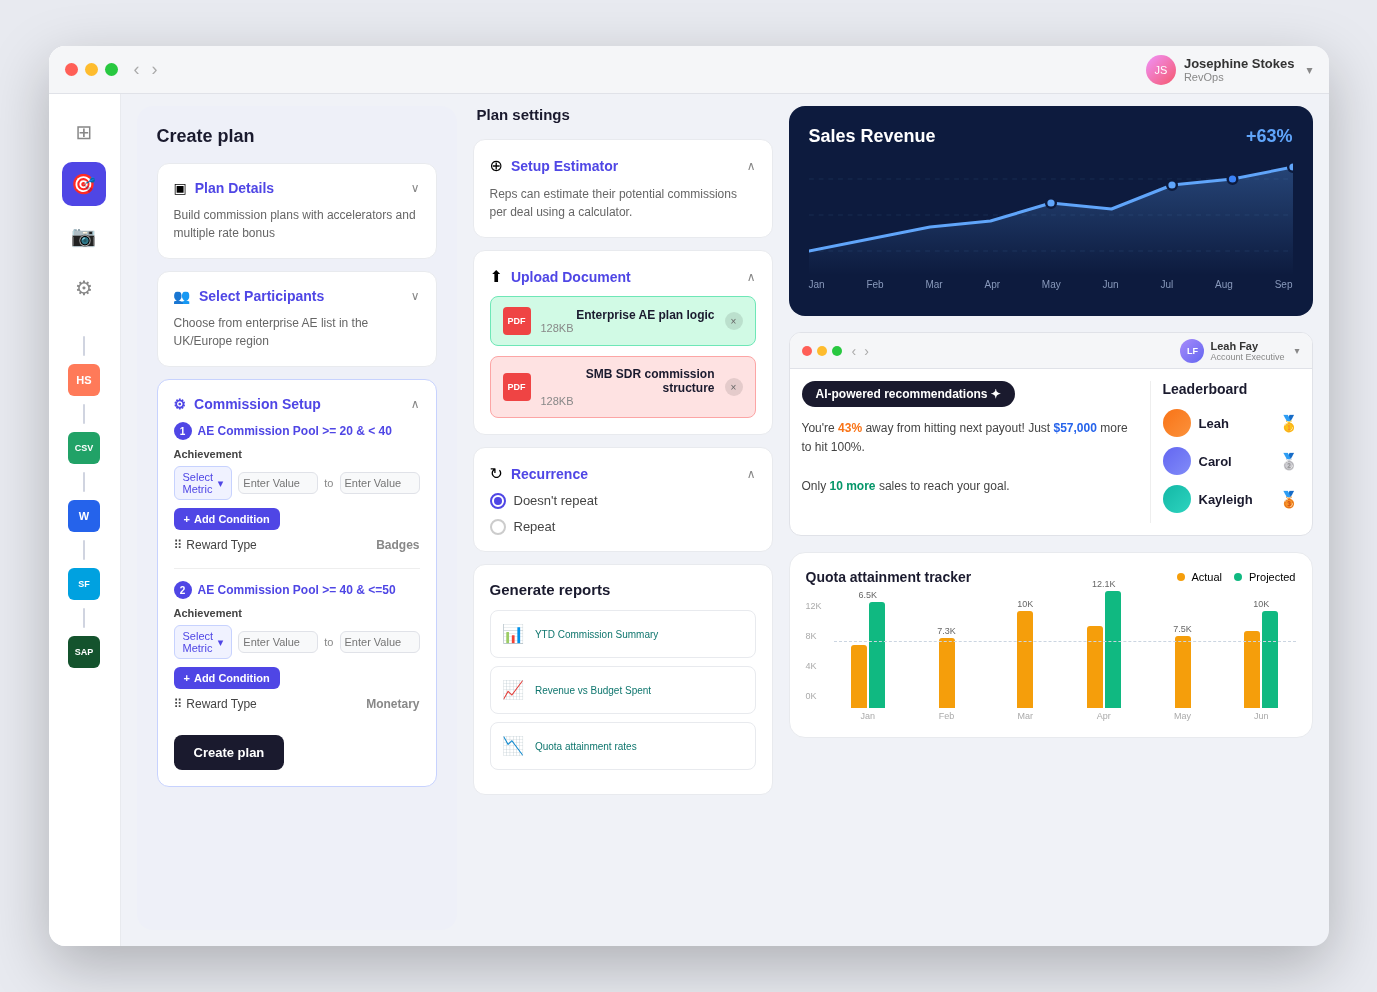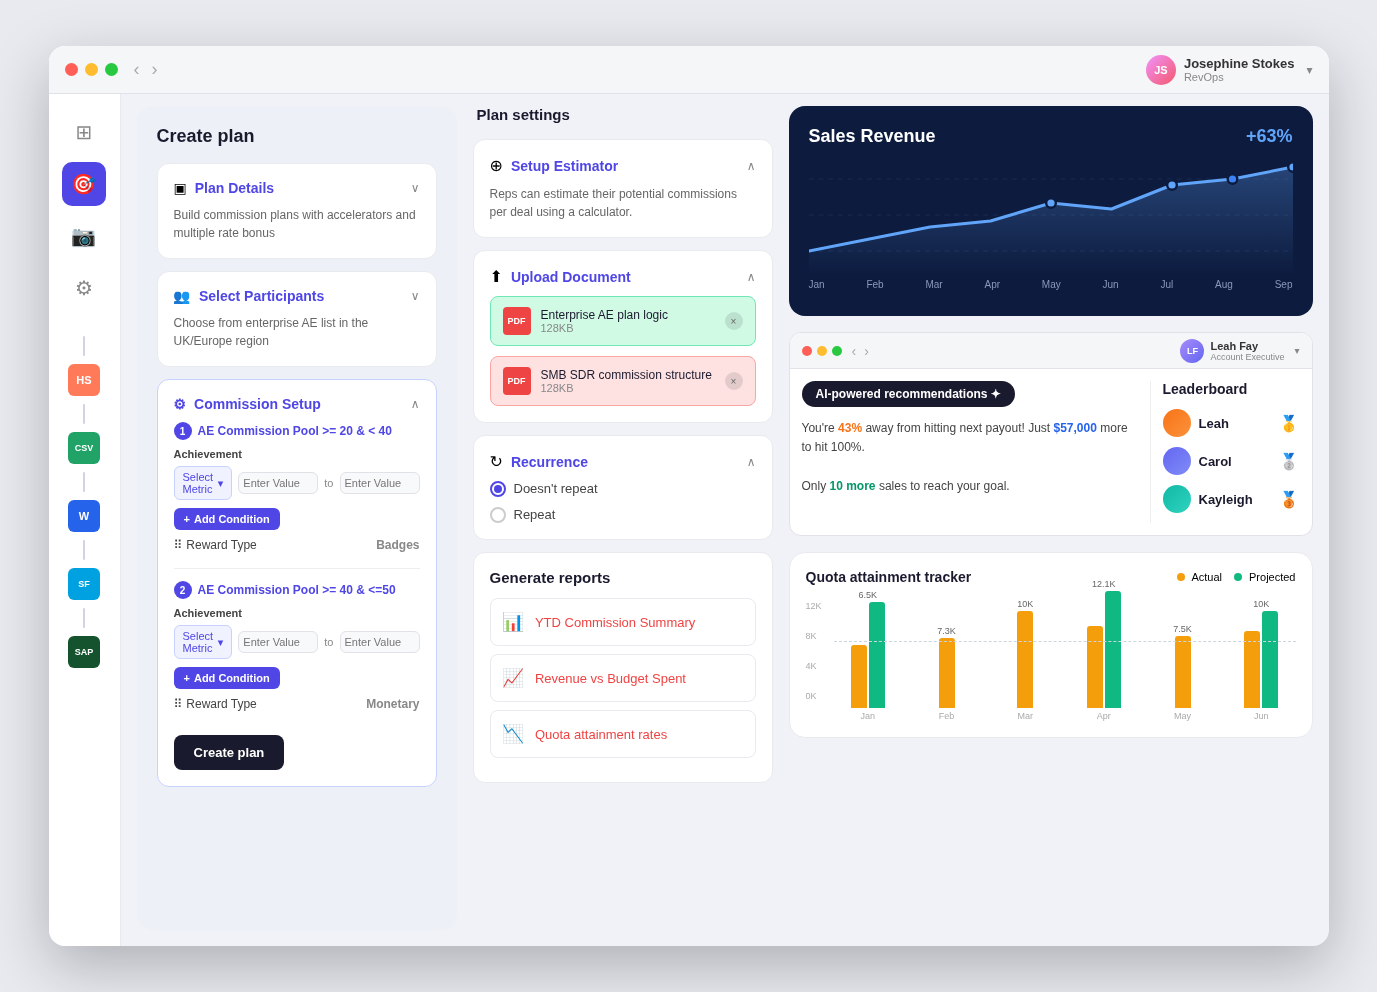--- a/index.html
+++ b/index.html
@@ -61,21 +61,21 @@
       display: flex;
       align-items: center;
       gap: 8px;
       font-size: 13px;
     }
     .titlebar-avatar {
       width: 30px; height: 30px;
       border-radius: 50%;
       background: linear-gradient(135deg, #f093fb, #f5576c);
       display: flex; align-items: center; justify-content: center;
-      color: white; font-size: 11px; font-weight: 700;
+      color: white; font-size: 11px; font-weight: 400;
     }
     .titlebar-name { font-weight: 600; font-size: 13px; color: #333; }
     .titlebar-role { font-size: 11px; color: #888; }
     .chevron-down { color: #888; font-size: 12px; margin-left: 4px; }
 
     
     .sidebar {
       width: 72px;
       background: #fff;
       border-right: 1px solid #e8eaee;
@@ -361,21 +361,21 @@
     .file-item.red { background: #fee2e2; border: 1px solid #fca5a5; }
     .file-icon {
       width: 28px; height: 28px;
       background: #ef4444;
       border-radius: 4px;
       display: flex; align-items: center; justify-content: center;
       color: white; font-size: 9px; font-weight: 700;
       flex-shrink: 0;
     }
     .file-info { flex: 1; }
-    .file-name { font-size: 12px; font-weight: 400; color: #1a1a2e; }
+    .file-name { font-size: 12px; font-weight: 700; color: #1a1a2e; text-align: right; }
     .file-size { font-size: 11px; color: #888; }
     .file-close {
       width: 18px; height: 18px;
       background: rgba(0,0,0,0.1);
       border-radius: 50%;
       display: flex; align-items: center; justify-content: center;
       font-size: 10px;
       cursor: pointer;
       color: #666;
     }
@@ -427,21 +427,21 @@
       display: flex;
       align-items: center;
       gap: 10px;
       padding: 12px;
       border: 1px solid #e8eaee;
       border-radius: 8px;
       margin-bottom: 8px;
       cursor: pointer;
     }
     .report-icon { font-size: 18px; color: #888; }
-    .report-name { font-size: 13px; color: #ef4444; }
+    .report-name { font-size: 10px; color: #0f766e; }
 
     
     .right-panel {
       flex: 1;
       display: flex;
       flex-direction: column;
       gap: 16px;
     }
 
     

